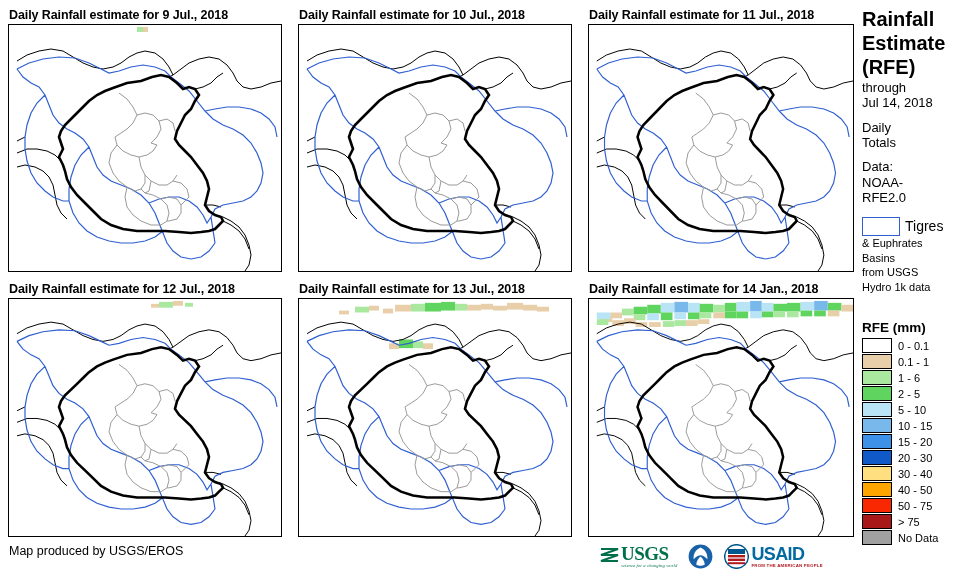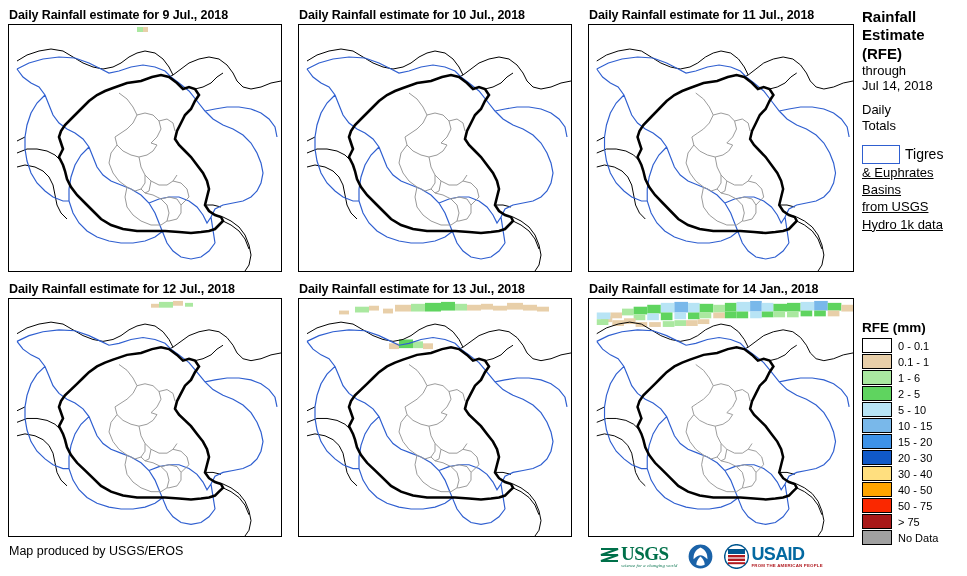--- a/index.html
+++ b/index.html
@@ -4,28 +4,28 @@
 <style>
   html,body{margin:0;padding:0;background:#ffffff;}
   body{width:967px;height:576px;position:relative;overflow:hidden;
        font-family:"Liberation Sans",sans-serif;color:#000;}
   .panel-title{position:absolute;font-size:12.5px;font-weight:bold;
        letter-spacing:-0.1px;white-space:nowrap;color:#000;}
   .map-frame{position:absolute;border:1px solid #000;background:#fff;overflow:hidden;}
   .map-svg{display:block;width:100%;height:100%;}
   
   .info-col{position:absolute;left:862px;top:8px;width:105px;}
-  .info-title{font-size:15px;font-weight:bold;line-height:1.15;margin:0 0 1px 0;}
+  .info-title{font-size:20px;font-weight:bold;line-height:1.15;margin:0 0 1px 0;}
   .info-sub{font-size:13px;line-height:1.18;margin:0;}
   .info-blk{margin-top:9px;font-size:13px;line-height:1.18;}
   .basin-key{margin-top:12px;}
   .basin-row{display:flex;align-items:flex-start;gap:5px;}
   .basin-box{width:36px;height:17px;border:1.5px solid #2f5fd0;background:#fff;flex:none;}
   .basin-cap{font-size:14px;line-height:1.32;}
-  .basin-more{font-size:13px;line-height:1.32;margin-top:0px;text-decoration:underline;}
+  .basin-more{font-size:11px;line-height:1.32;margin-top:0px;}
   
   .rfe-wrap{position:absolute;left:862px;top:320px;width:126px;}
   .rfe-head{font-size:13.5px;font-weight:bold;margin-bottom:3px;}
   .rfe-row{display:flex;align-items:center;height:15px;margin-bottom:1px;}
   .rfe-sw{width:28px;height:13px;border:1px solid #000;flex:none;}
   .rfe-lab{font-size:11px;margin-left:6px;white-space:nowrap;}
   
   .footer-credit{position:absolute;left:9px;top:544px;font-size:12.5px;}
   .logos{position:absolute;left:600px;top:540px;height:32px;display:flex;
          align-items:center;gap:10px;}
@@ -193,20 +193,25 @@
   <div class="info-title">Estimate</div>
   <div class="info-title">(RFE)</div>
   <div class="info-sub">through</div>
   <div class="info-sub">Jul 14, 2018</div>
 
   <div class="info-blk">
     <div>Daily</div>
     <div>Totals</div>
   </div>
 
+  <div class="info-blk">
+    <div>Data:</div>
+    <div>NOAA-</div>
+    <div>RFE2.0</div>
+  </div>
 
   <div class="basin-key">
     <div class="basin-row">
       <div class="basin-box" style="border-color: rgb(47, 95, 208);"></div>
       <div class="basin-cap">Tigres</div>
     </div>
     <div class="basin-more">&amp; Euphrates</div>
     <div class="basin-more">Basins</div>
     <div class="basin-more">from USGS</div>
     <div class="basin-more">Hydro 1k data</div>

